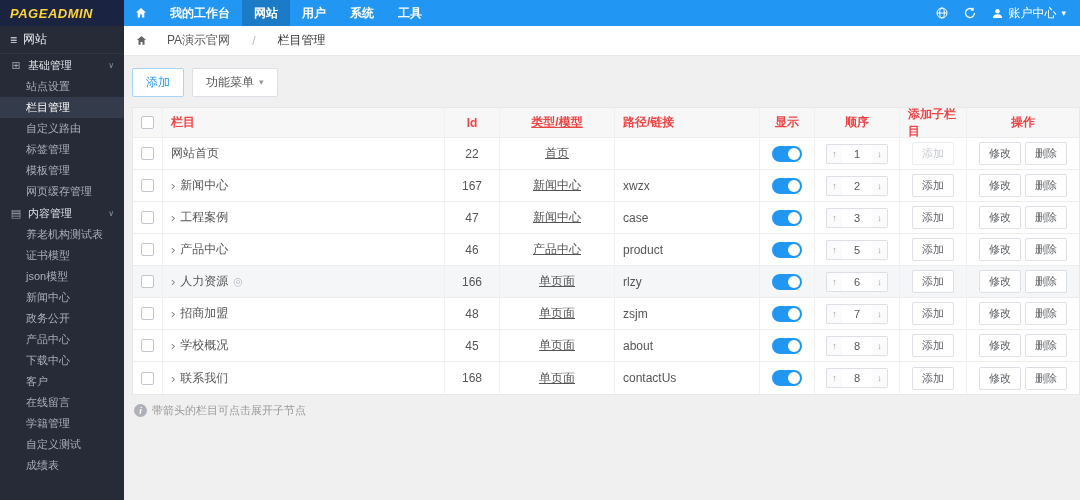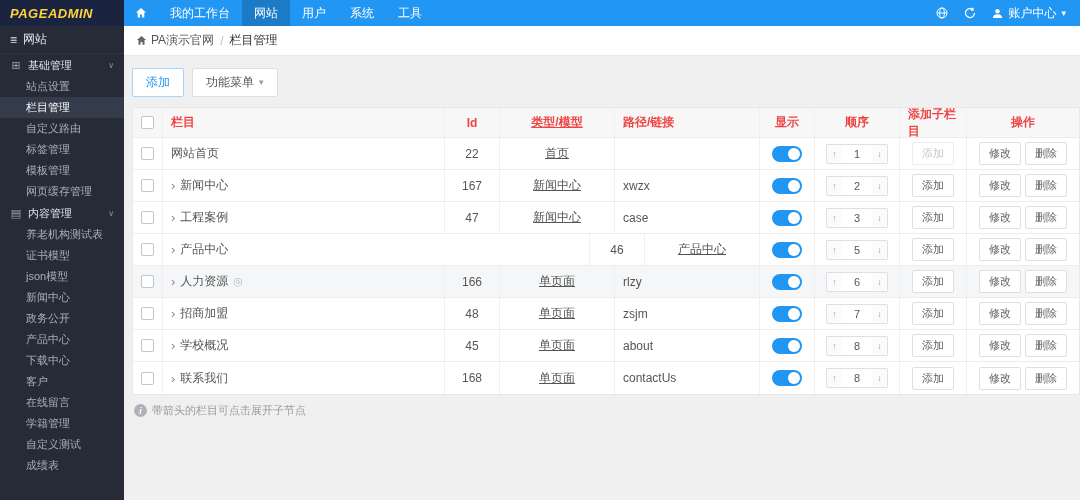--- a/index.html
+++ b/index.html
@@ -5,21 +5,21 @@
   * { margin:0; padding:0; box-sizing:border-box; }
   html,body { width:1080px; height:500px; overflow:hidden; }
   body { font-family:"Liberation Sans","DejaVu Sans",sans-serif; background:#f0f0f0; font-size:12px; color:#555; }
   .app { width:1080px; height:500px; display:flex; flex-direction:column; }
 
   
   .topbar { height:26px; background:#2196f3; display:flex; align-items:stretch; color:#fff; flex-shrink:0; }
   .logo { width:124px; background:#1a2440; color:#ffd43b; font-style:italic; font-weight:bold;
           font-size:13px; display:flex; align-items:center; padding-left:10px; letter-spacing:.5px; flex-shrink:0;text-align:right; }
   .topnav { display:flex; }
-  .nav-item { padding:12px 12px; display:flex; align-items:center; cursor:pointer; white-space:nowrap; }
+  .nav-item { padding:12px 12px; display:flex; align-items:center; cursor:pointer; white-space:nowrap;font-weight:bold; }
   .nav-item.active { background:rgba(0,0,0,.18); }
   .nav-home { padding:0 11px; display:flex; align-items:center; }
   .top-right { margin-left:auto; display:flex; align-items:center; gap:16px; padding-right:14px; }
   .top-icon { display:flex; align-items:center; cursor:pointer; }
   .acct { display:flex; align-items:center; gap:5px; cursor:pointer; }
   .caret-down { font-size:9px; line-height:1; }
 
   
   .main { flex:1; display:flex; overflow:hidden; }
 
@@ -28,21 +28,21 @@
   .side-title { height:28px; display:flex; align-items:center; gap:6px; color:#e6e8ee; padding:0 10px;
                 border-bottom:1px solid rgba(255,255,255,.05); font-size:12px; }
   .side-group { height:22px; display:flex; align-items:center; gap:6px; padding:0 10px; color:#dfe2e9; cursor:pointer; }
   .side-group .chev { margin-left:auto; font-size:8px; color:#8b90a0; }
   .gicon { font-size:11px; width:12px; text-align:center; color:#9aa0af; }
   .side-item { height:21px; line-height:21px; padding-left:26px; cursor:pointer; color:#a9aeba; white-space:nowrap; }
   .side-item.active { background:#343b4a; color:#fff; }
 
   
   .content { flex:1; display:flex; flex-direction:column; overflow:hidden; background:#f0f0f0; }
-  .breadcrumb { height:30px; background:#fff; display:flex; align-items:center; gap:4px;
+  .breadcrumb { height:30px; background:#fff; display:flex; align-items:center; gap:20px;
                 padding:0 12px; color:#555; border-bottom:1px solid #e9e9e9; flex-shrink:0; }
   .breadcrumb .sep { color:#bbb; margin:0 2px; }
   .breadcrumb .cur { color:#333; }
 
   .toolbar { padding:12px 0 10px 8px; display:flex; gap:8px; flex-shrink:0; }
   .btn { background:#fff; border:1px solid #dcdfe6; border-radius:2px; padding:5px 13px;
          font-size:12px; color:#555; cursor:pointer; display:inline-flex; align-items:center; gap:5px;
          font-family:inherit; }
   .btn-add { color:#2196f3; border-color:#a8d4f8; }
 
@@ -311,20 +311,21 @@
             <div class="tr">
               <div class="td col-check">
                 <span class="checkbox"></span>
               </div>
               <div class="td col-name">
                 <span class="caret">›</span>
                 <span class="rname">产品中心</span>
               </div>
               <div class="td col-id">46</div>
               <div class="td col-type">产品中心</div>
+              <div class="td col-path">product</div>
               <div class="td col-show">
                 <span class="toggle on">
                   <span class="knob"></span>
                 </span>
               </div>
               <div class="td col-order">
                 <span class="stepper">
                   <span class="st-btn">↑</span>
                   <span class="st-val">5</span>
                   <span class="st-btn">↓</span>

